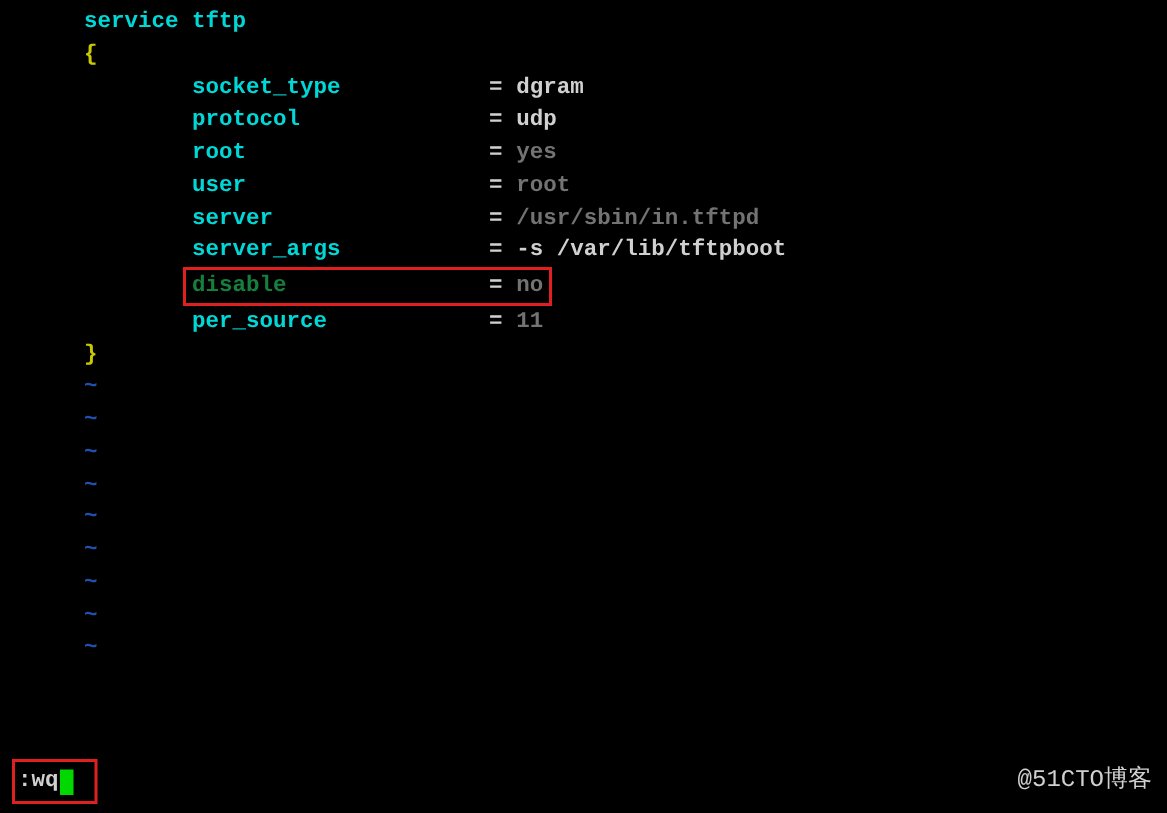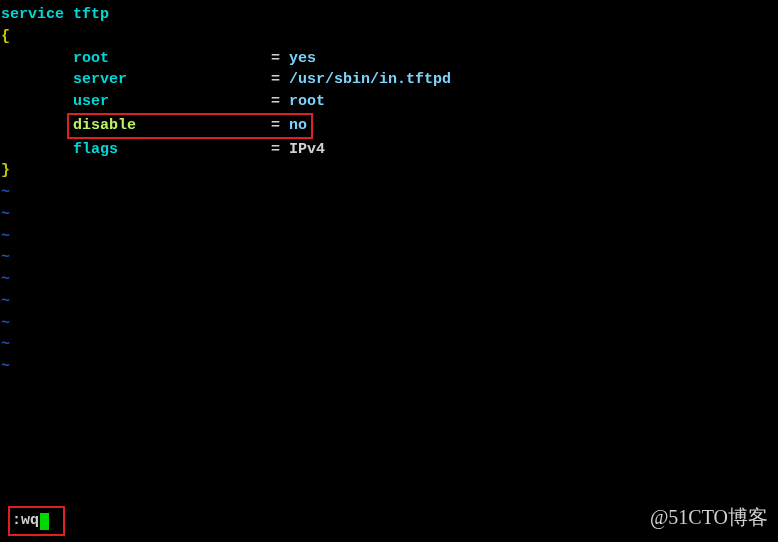--- a/index.html
+++ b/index.html
@@ -8,28 +8,29 @@
       width: 778px;
       height: 542px;
       font-family: 'Courier New', monospace;
       font-size: 15px;
       font-weight: bold;
       line-height: 1.45;
       position: relative;
       overflow: hidden;
     }
     .content {
-      padding: 4px 1px;
+      padding: 4px 16px;
+      margin-left: 40px;
     }
     .line { white-space: pre; }
     .c-cyan { color: #00d7d7; }
     .c-yellow { color: #c9c900; }
     .c-white { color: #d0d0d0; }
-    .c-red { color: #7dd3fc; }
-    .c-magenta { color: #bef264; }
+    .c-red { color: #737373; }
+    .c-magenta { color: #15803d; }
     .tilde {
       color: #2050b0;
       white-space: pre;
     }
     .highlight-row {
       display: inline-block;
       border: 2px solid #e02020;
       padding: 0 4px;
       margin-left: -6px;
     }
@@ -56,37 +57,40 @@
       height: 17px;
       background: #00d800;
       vertical-align: middle;
       margin-left: 1px;
     }
     .watermark {
       position: absolute;
       bottom: 10px;
       right: 10px;
       color: #d0d0d0;
-      font-size: 20px;
+      font-size: 16px;
       font-weight: normal;
-      font-family: Liberation Serif, serif;
+      font-family: Liberation Mono, monospace;
     }
   </style>
 </head>
 <body>
 
 <div class="content">
   <div class="line"><span class="c-cyan">service</span> <span class="c-cyan">tftp</span></div>
   <div class="line c-yellow">{</div>
   <div id="config-rows">
+      <div class="line">        <span class="c-cyan">socket_type           </span><span class="c-white">=</span> <span class="c-white">dgram</span></div>
+      <div class="line">        <span class="c-cyan">protocol              </span><span class="c-white">=</span> <span class="c-white">udp</span></div>
       <div class="line">        <span class="c-cyan">root                  </span><span class="c-white">=</span> <span class="c-red">yes</span></div>
+      <div class="line">        <span class="c-cyan">user                  </span><span class="c-white">=</span> <span class="c-red">root</span></div>
       <div class="line">        <span class="c-cyan">server                </span><span class="c-white">=</span> <span class="c-red">/usr/sbin/in.tftpd</span></div>
-      <div class="line">        <span class="c-cyan">user                  </span><span class="c-white">=</span> <span class="c-red">root</span></div>
+      <div class="line">        <span class="c-cyan">server_args           </span><span class="c-white">=</span> <span class="c-white">-s /var/lib/tftpboot</span></div>
       <div class="line">        <span class="highlight-row"><span class="highlight-row-inner"><span class="c-magenta">disable               </span><span class="c-white">=</span> <span class="c-red">no</span></span></span></div>
-      <div class="line">        <span class="c-cyan">flags                 </span><span class="c-white">=</span> <span class="c-white">IPv4</span></div>
+      <div class="line">        <span class="c-cyan">per_source            </span><span class="c-white">=</span> <span class="c-red">11</span></div>
     </div>
   <div class="line c-yellow">}</div>
   <div id="tilde-block">
       <div class="tilde">~</div>
       <div class="tilde">~</div>
       <div class="tilde">~</div>
       <div class="tilde">~</div>
       <div class="tilde">~</div>
       <div class="tilde">~</div>
       <div class="tilde">~</div>

